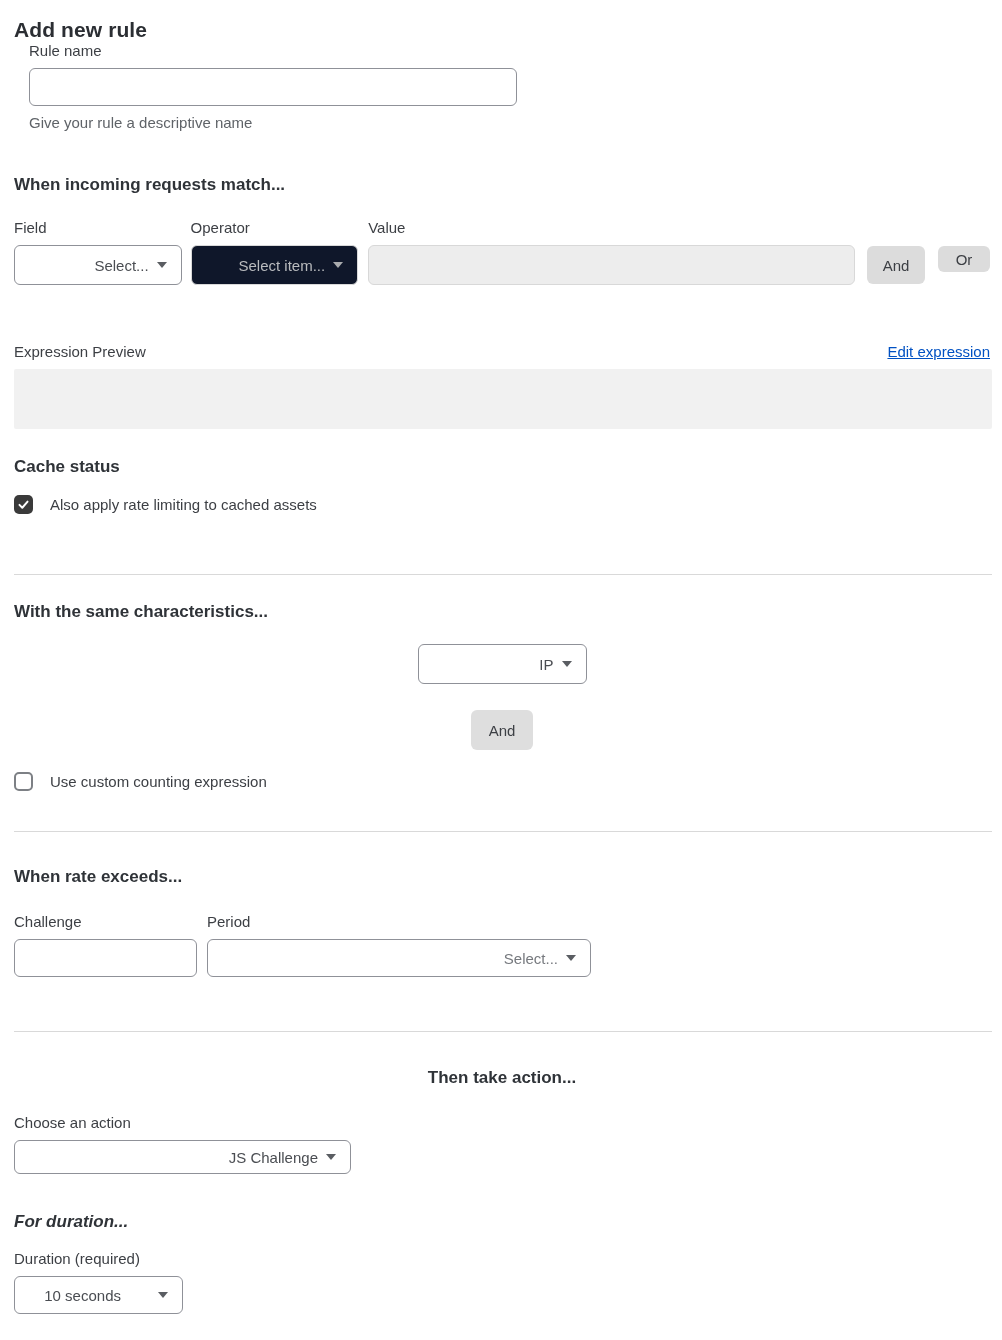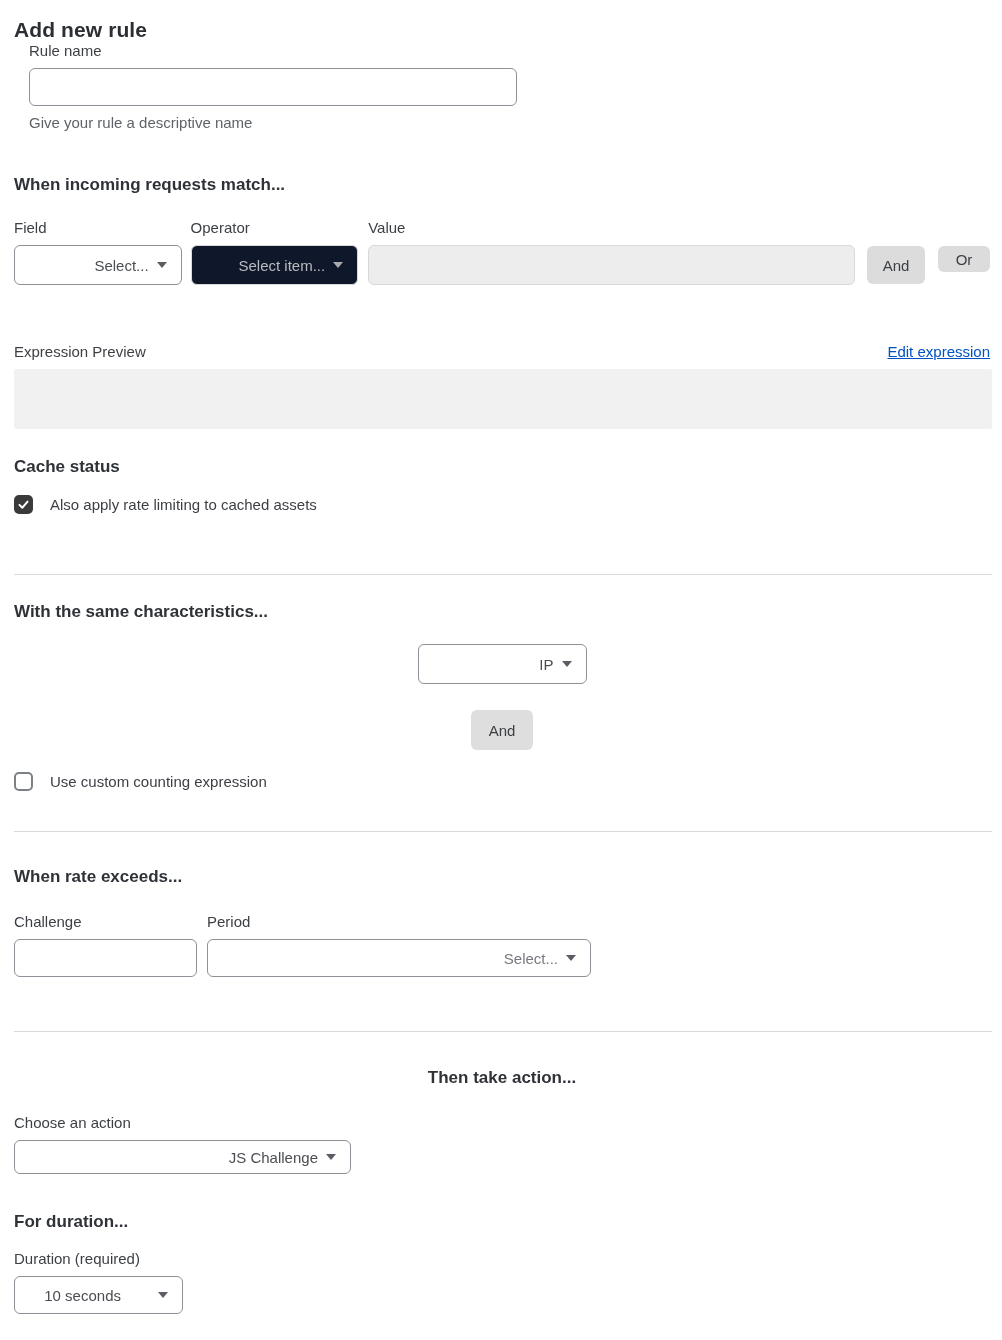--- a/index.html
+++ b/index.html
@@ -178,21 +178,21 @@
   .rate-col-requests { width: 183px; margin-right: 10px; }
   .rate-col-requests .text-input { width: 100%; }
   .rate-col-period { width: 384px; }
   .rate-col-period .select { height: 38px; }
   .rate-col-requests .text-input { height: 38px; }
 
   .section-action { padding-top: 36px; }
   .section-action h2 { margin-bottom: 26px; text-align: center; }
   .action-select { width: 337px; height: 22px; margin-bottom: 38px; }
 
-  .section-duration h2 { margin-bottom: 18px; }
+  .section-duration h2 { margin-bottom: 18px; font-style: italic; }
   .duration-select { width: 169px; height: 38px; margin-bottom: 30px; gap: 29px; }
 
   .footer {
     padding: 25px 0 14px 0;
     display: flex;
     justify-content: flex-end;
     gap: 12px;
   }
   .btn-back {
     width: 67px; height: 34px;

